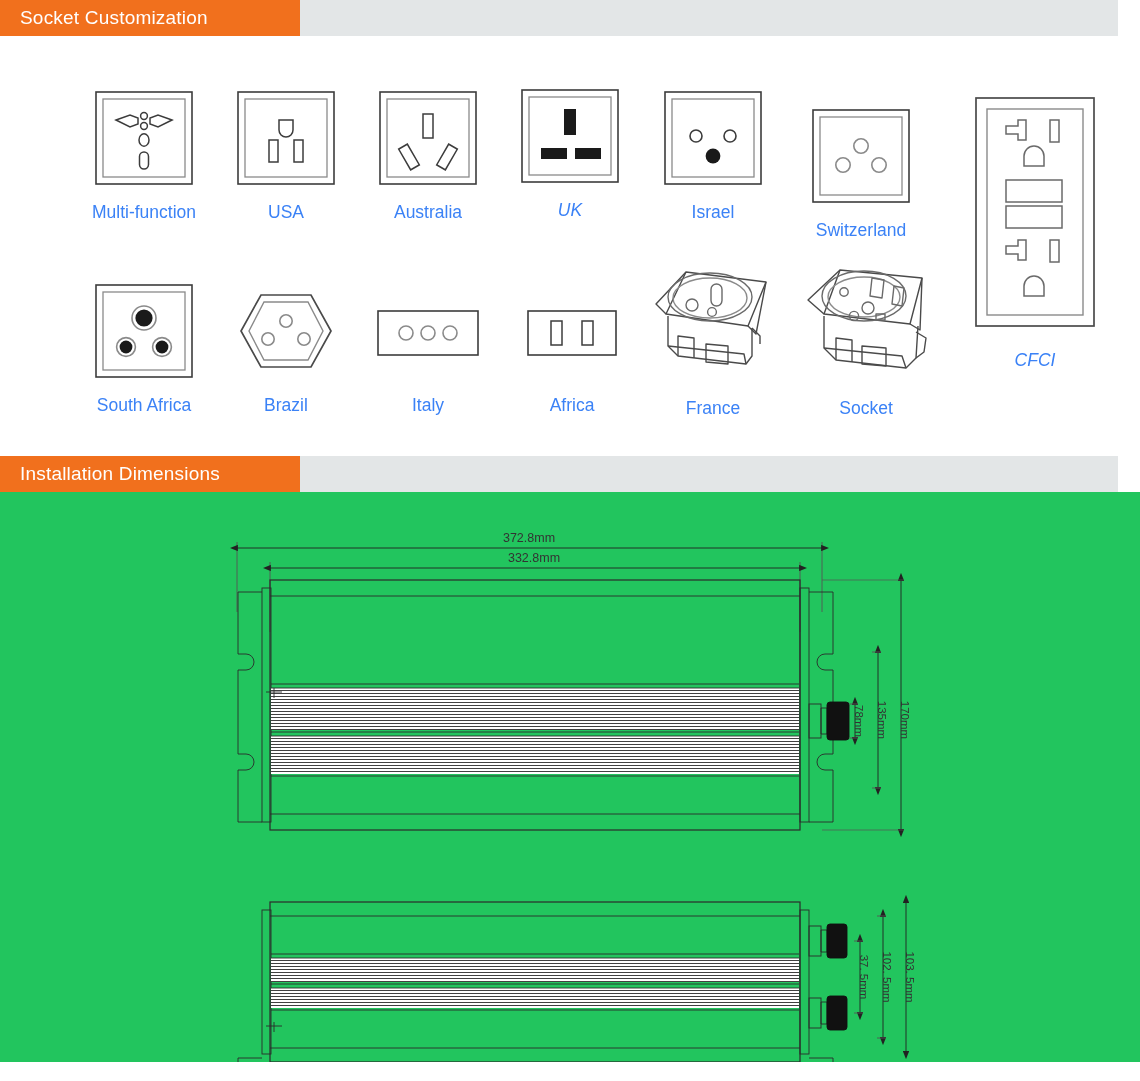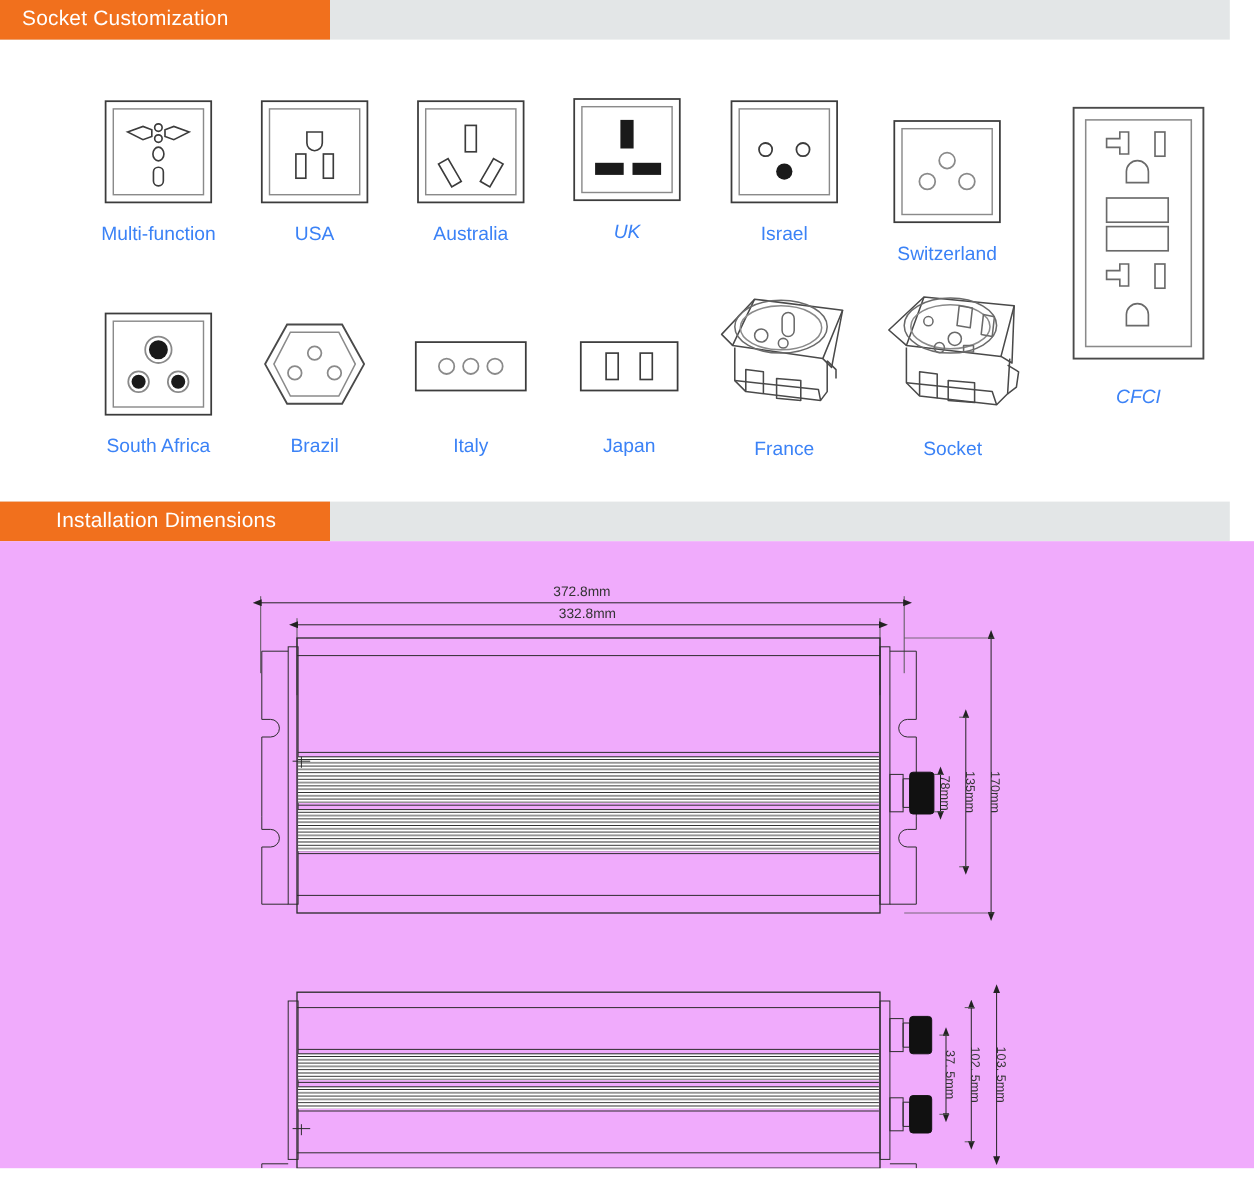--- a/index.html
+++ b/index.html
@@ -22,21 +22,21 @@
   .section-tab {
     background: #f1701d;
     color: #ffffff;
     font-size: 19px;
     line-height: 36px;
     padding: 0 18px 0 20px;
     white-space: nowrap;
     letter-spacing: .2px;
   }
   #bar-sockets .section-tab { width: 300px; }
-  #bar-dims .section-tab { width: 300px; text-align: center; }
+  #bar-dims .section-tab { width: 300px; }
 
   
   .sockets-region { position: relative; height: 420px; }
 
   .socket-cell {
     position: absolute;
     text-align: center;
   }
   .socket-art {
     height: 104px;
@@ -51,21 +51,21 @@
     font-weight: 400;
     white-space: nowrap;
   }
 
   
   #cell-cfci { left: 955px; top: 60px; width: 160px; }
   #cell-cfci .socket-art { height: 232px; }
   #cell-cfci .socket-label { margin-top: 22px; font-style: italic; }
 
   
-  .dims-region { position: relative; height: 570px; background: #f0abfc; }
+  .dims-region { position: relative; height: 570px; background: #22c55e; }
   .dims-svg { display: block; }
 </style>
 </head>
 <body>
 
 <div class="section-bar" id="bar-sockets">
   <div class="section-tab">Socket Customization</div>
 </div>
 
 <div class="sockets-region">
@@ -193,21 +193,21 @@
   </div>
 
   <div class="socket-cell" style="left:512px; top:243px; width:120px;">
     <div class="socket-art">
       <svg width="96" height="96" viewBox="0 0 96 96">
         <rect x="4" y="28" width="88" height="44" fill="none" stroke="#3c3c3c" stroke-width="1.6"></rect>
         <rect x="27" y="38" width="11" height="24" fill="none" stroke="#3c3c3c" stroke-width="1.5"></rect>
         <rect x="58" y="38" width="11" height="24" fill="none" stroke="#3c3c3c" stroke-width="1.5"></rect>
       </svg>
     </div>
-    <div class="socket-label">Japan</div>
+    <div class="socket-label">Africa</div>
   </div>
 
   <div class="socket-cell" style="left:648px; top:228px; width:130px;">
     <div class="socket-art" style="height:122px;">
       <svg width="130" height="122" viewBox="0 0 130 122">
         <g fill="none" stroke="#4a4a4a" stroke-width="1.4" stroke-linejoin="round">
           <path d="M38 8 L118 18 L100 62 L18 50 Z"></path>
           <path d="M38 8 L8 40 L18 50"></path>
           <path d="M100 62 L108 70 L118 18"></path>
           <ellipse cx="62" cy="33" rx="42" ry="24" stroke="#6a6a6a"></ellipse>

